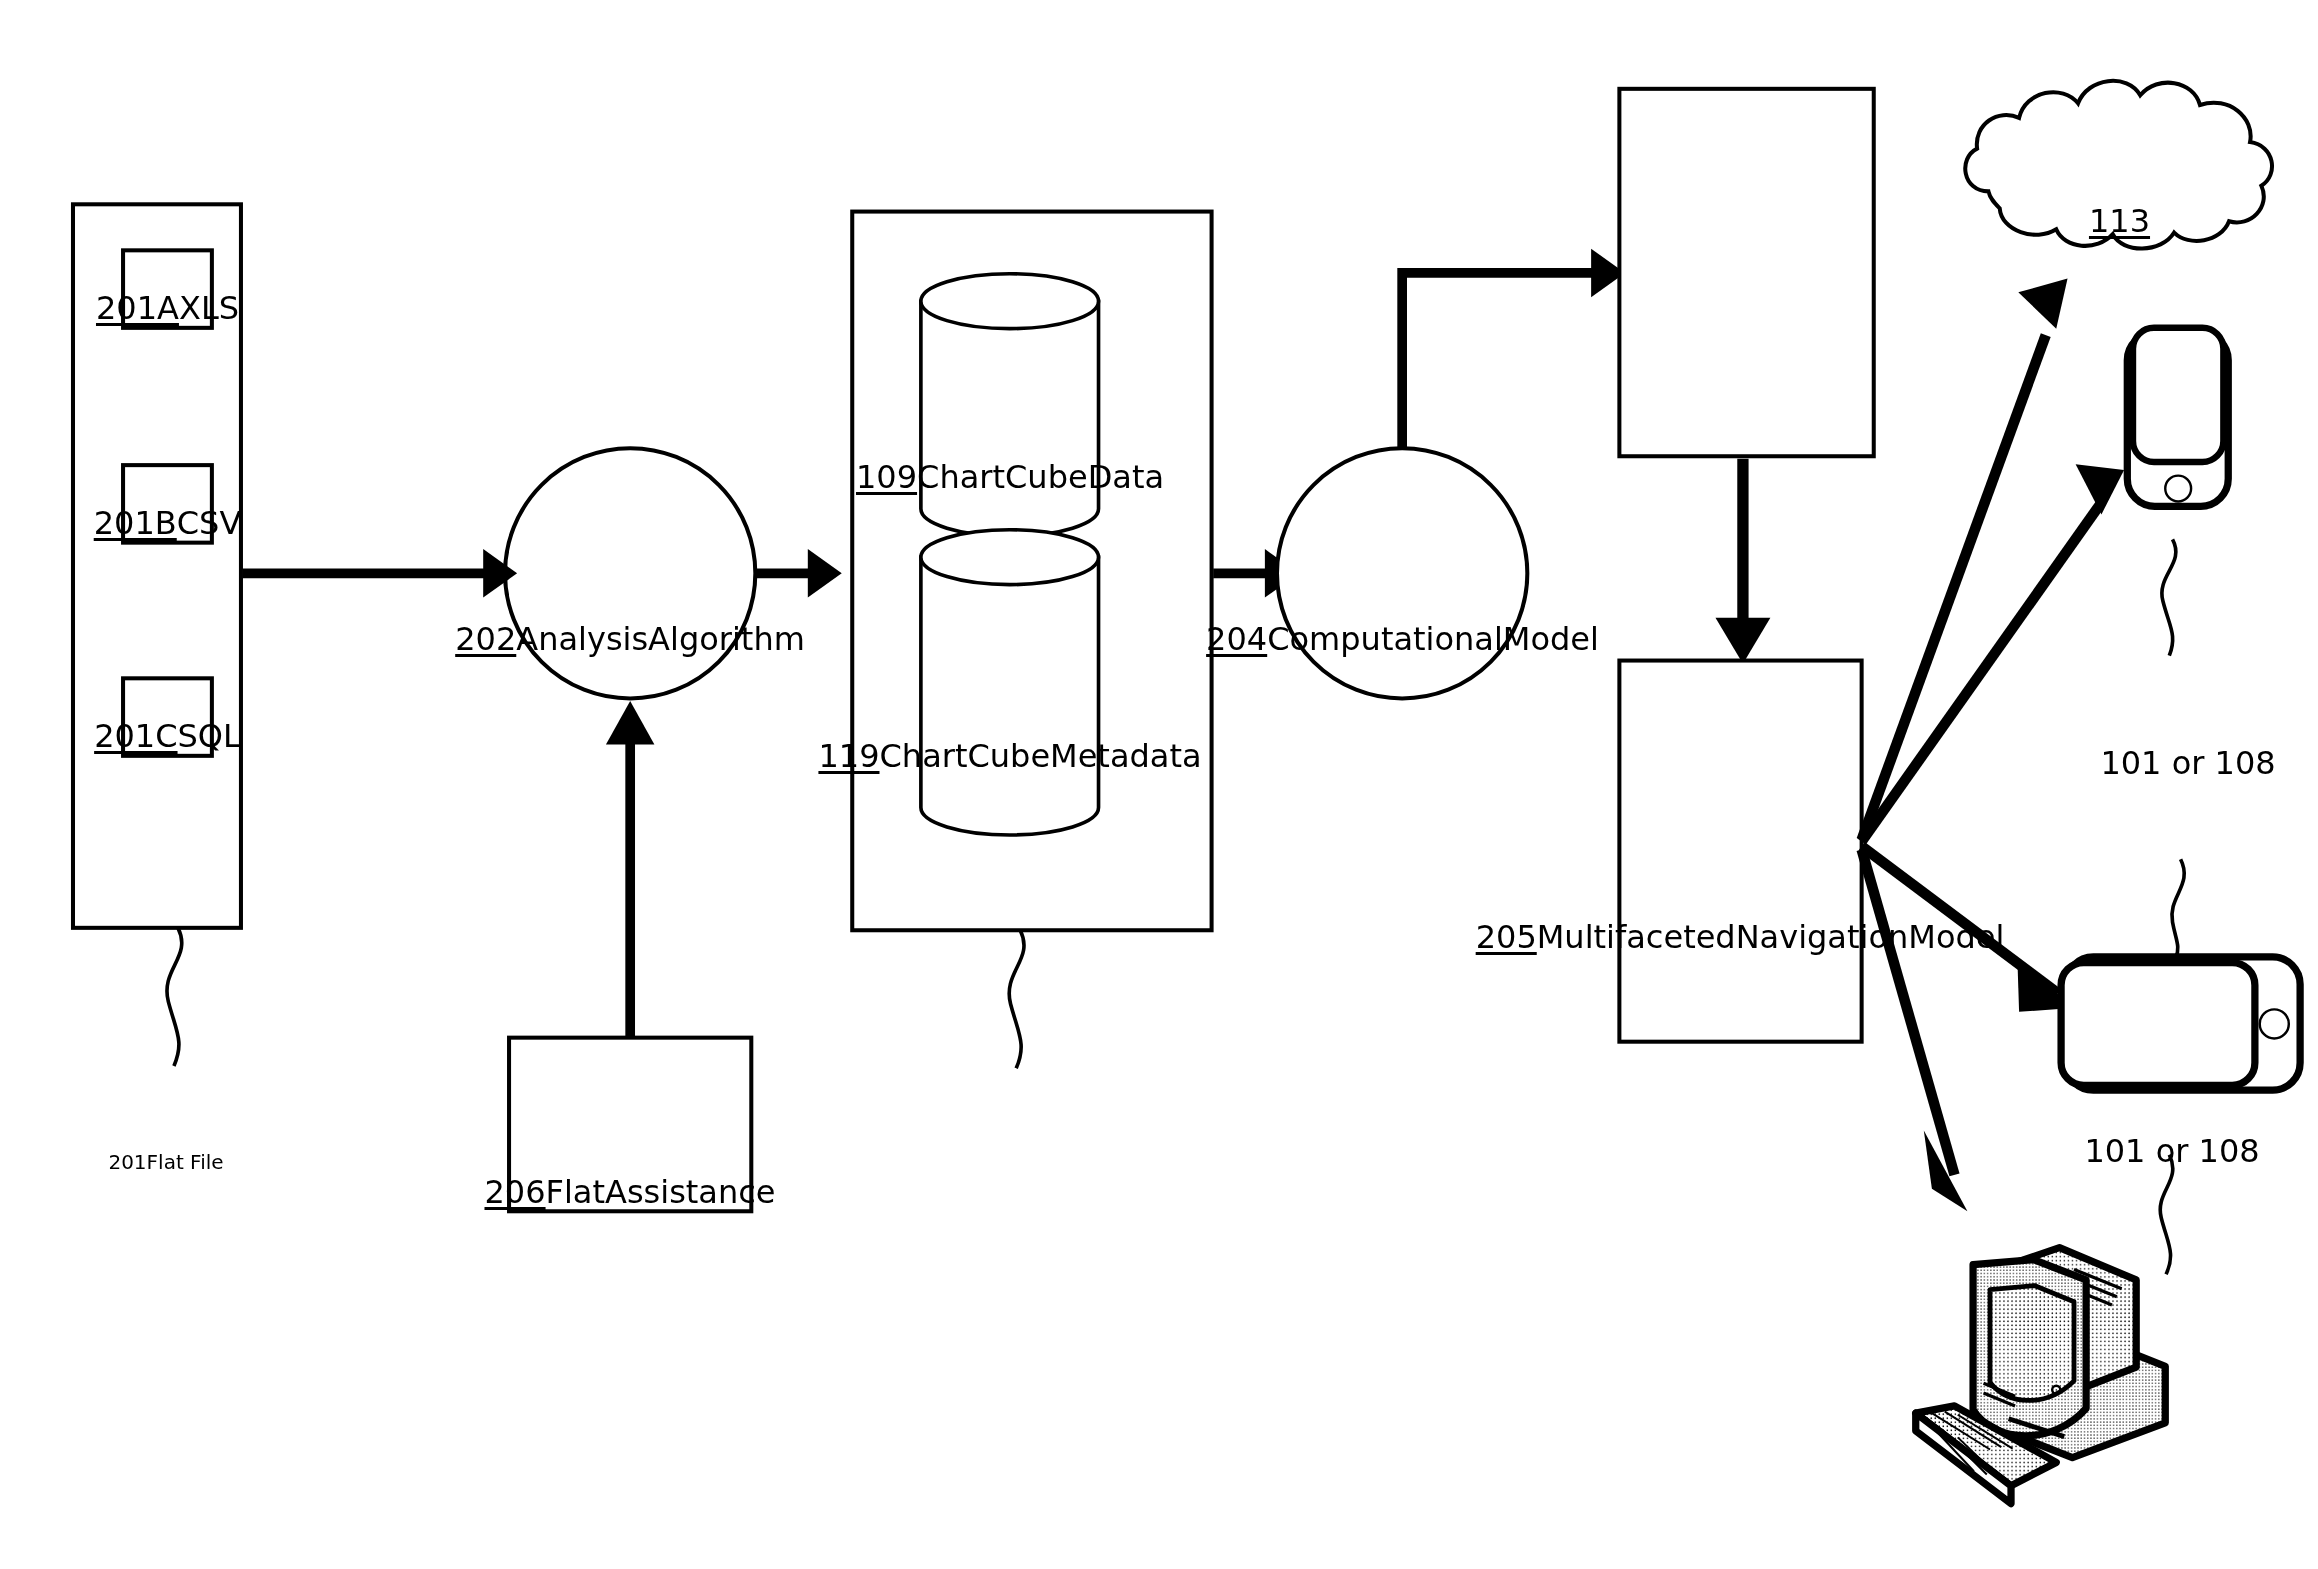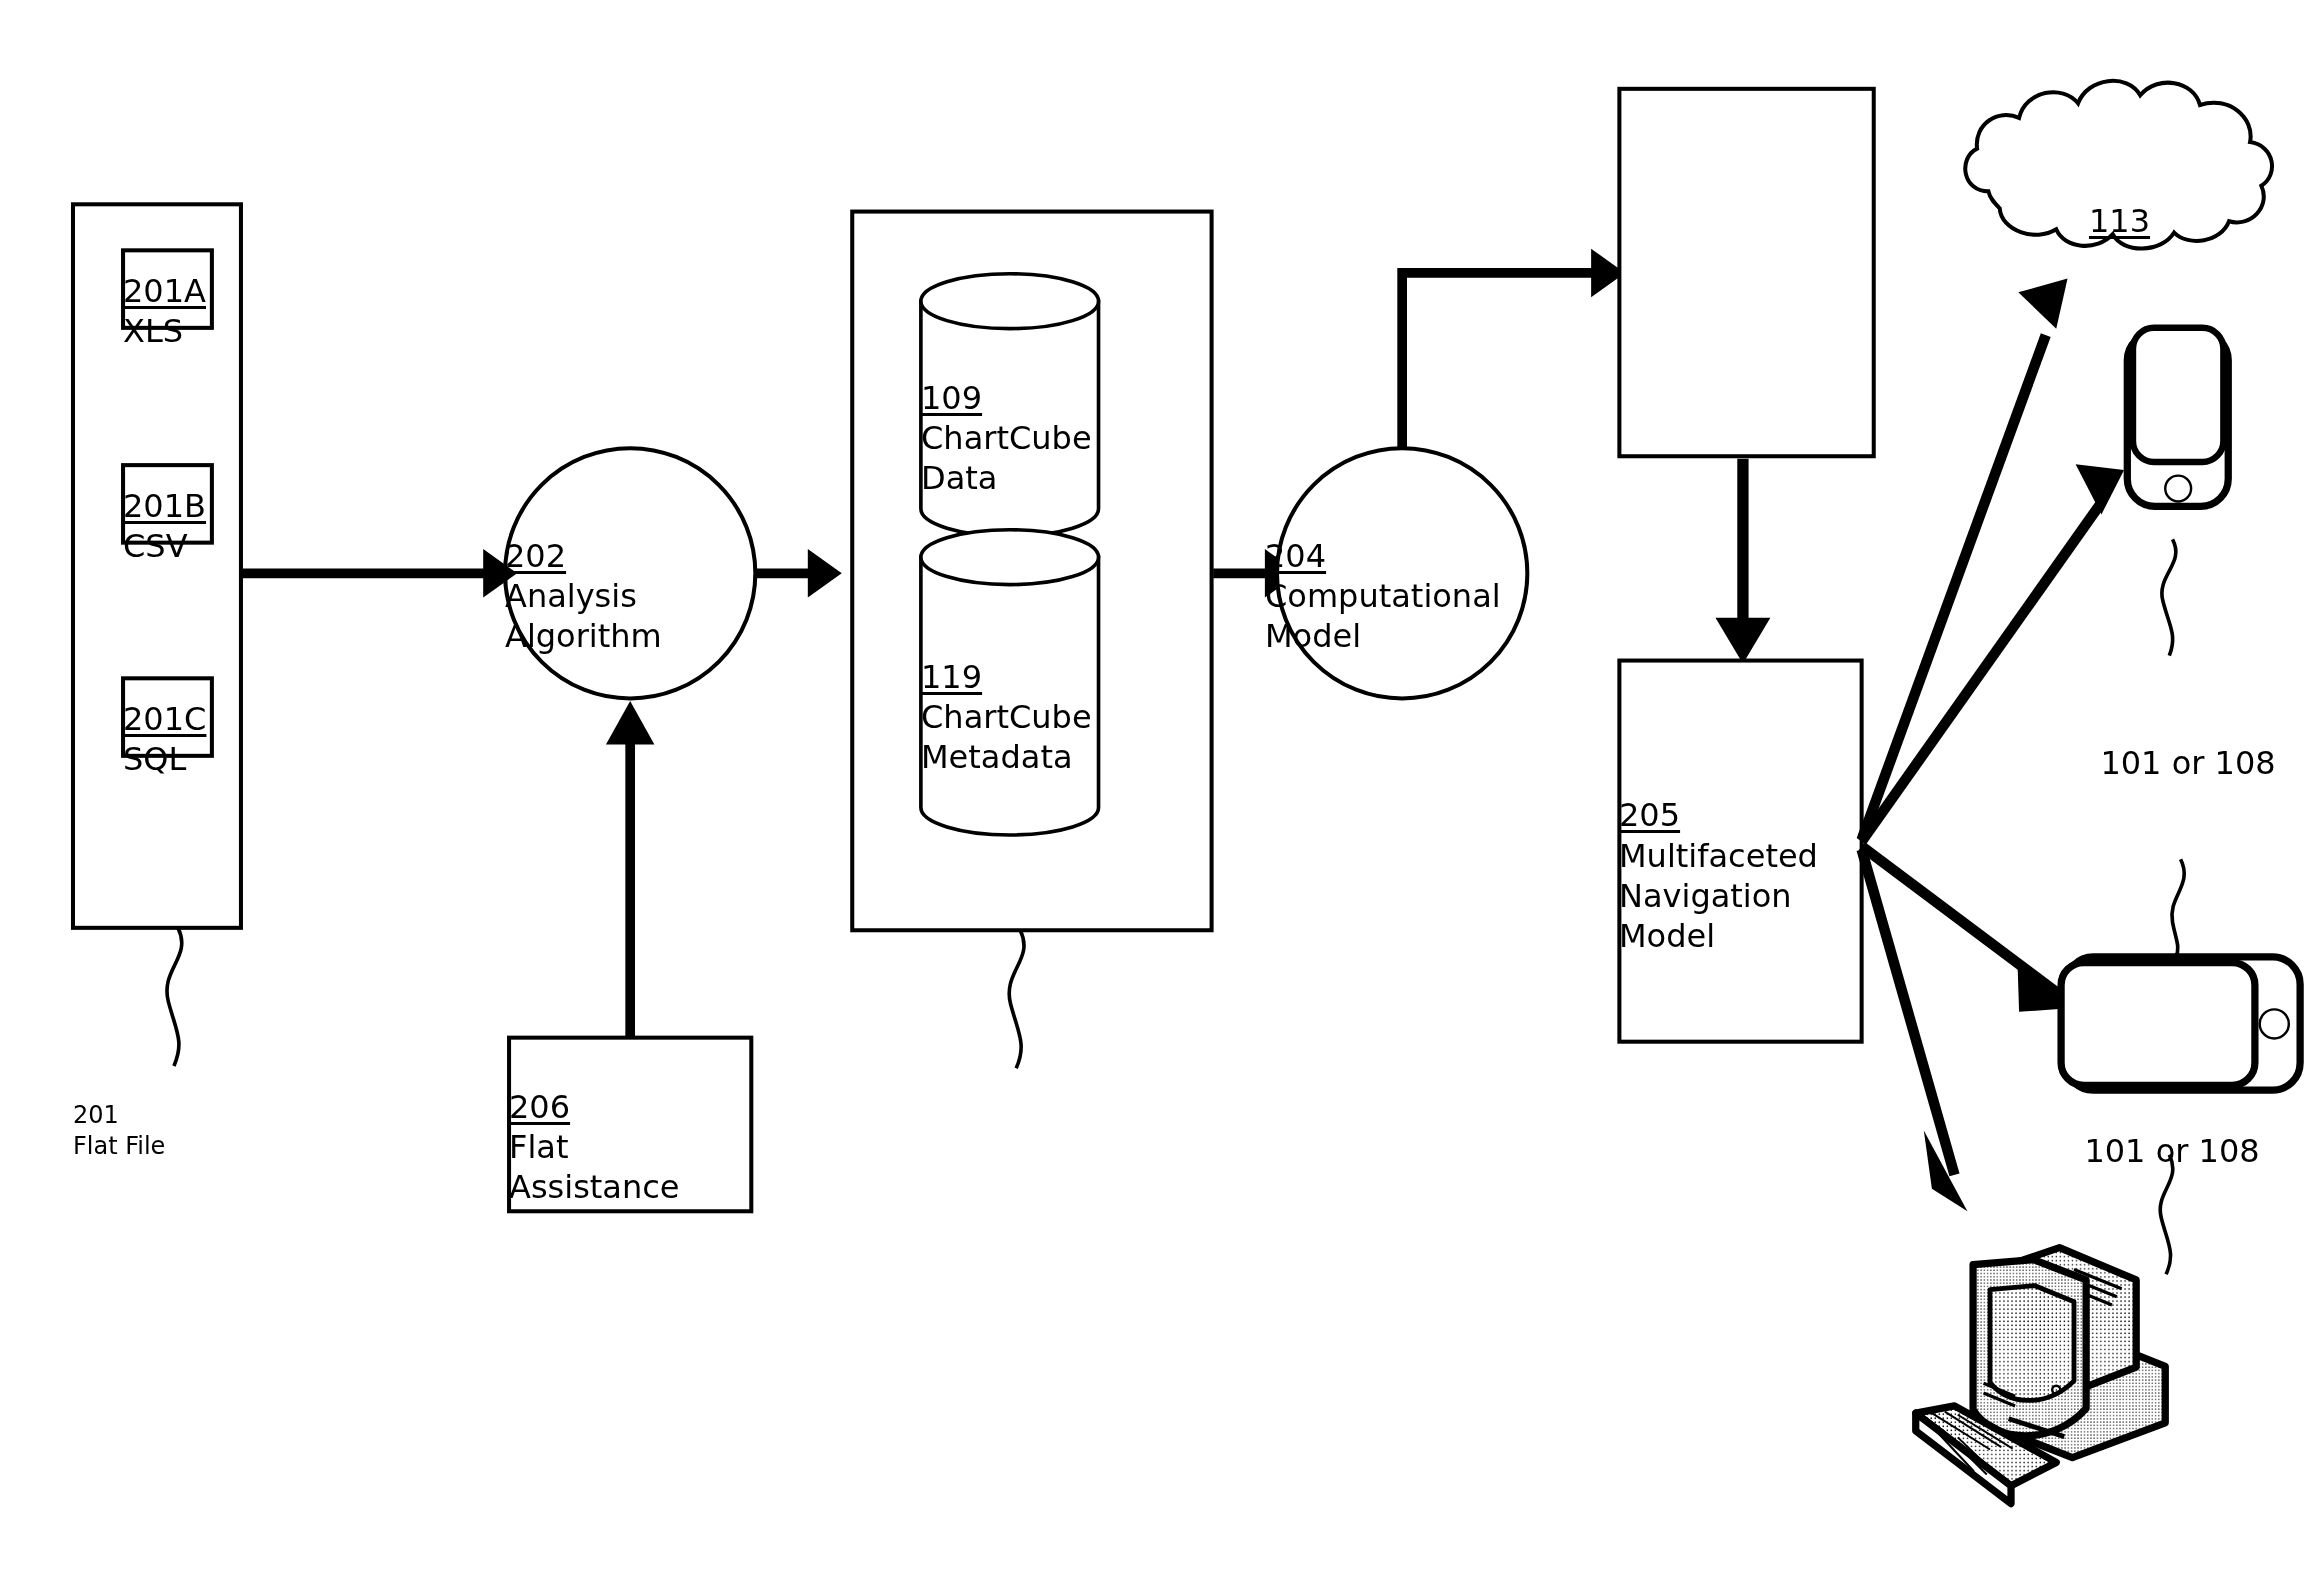--- a/index.html
+++ b/index.html
@@ -33,27 +33,27 @@
     white-space: pre;
     pointer-events: none;
     font-family: "DejaVu Sans", "Liberation Sans", sans-serif;
   }
   .ref {
     text-decoration: underline;
     text-underline-offset: 4px;
     margin-top: 44px;
   }
   .t-node { font-size: 32px; }
-  .t-outer { font-size: 24px; }
+  .t-outer { font-size: 20px; }
   .t-dev { font-size: 32px; }
   .center-block {
     position: absolute;
     display: flex;
-    flex-direction: column;
-    align-items: flex-start;
+    flex-direction: row;
+    align-items: flex-end;
     justify-content: center;
     color: #000;
   }
 </style>
 </head>
 <body>
 
 <div id="canvas">
 
   <svg id="vector-layer" viewBox="0 0 2871 1943" xmlns="http://www.w3.org/2000/svg">

